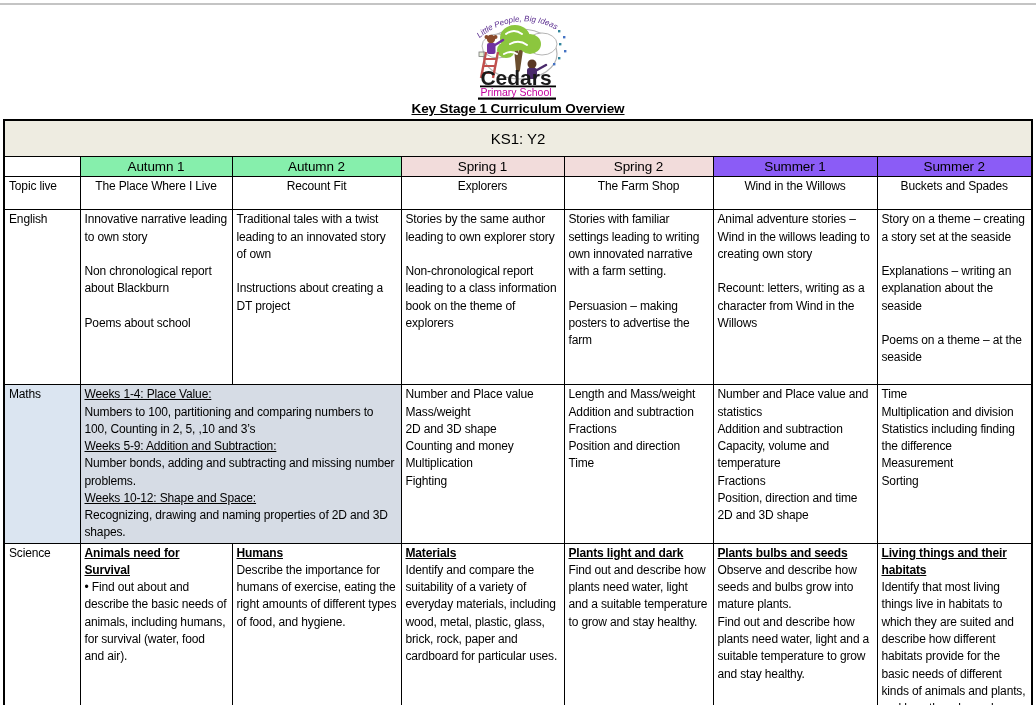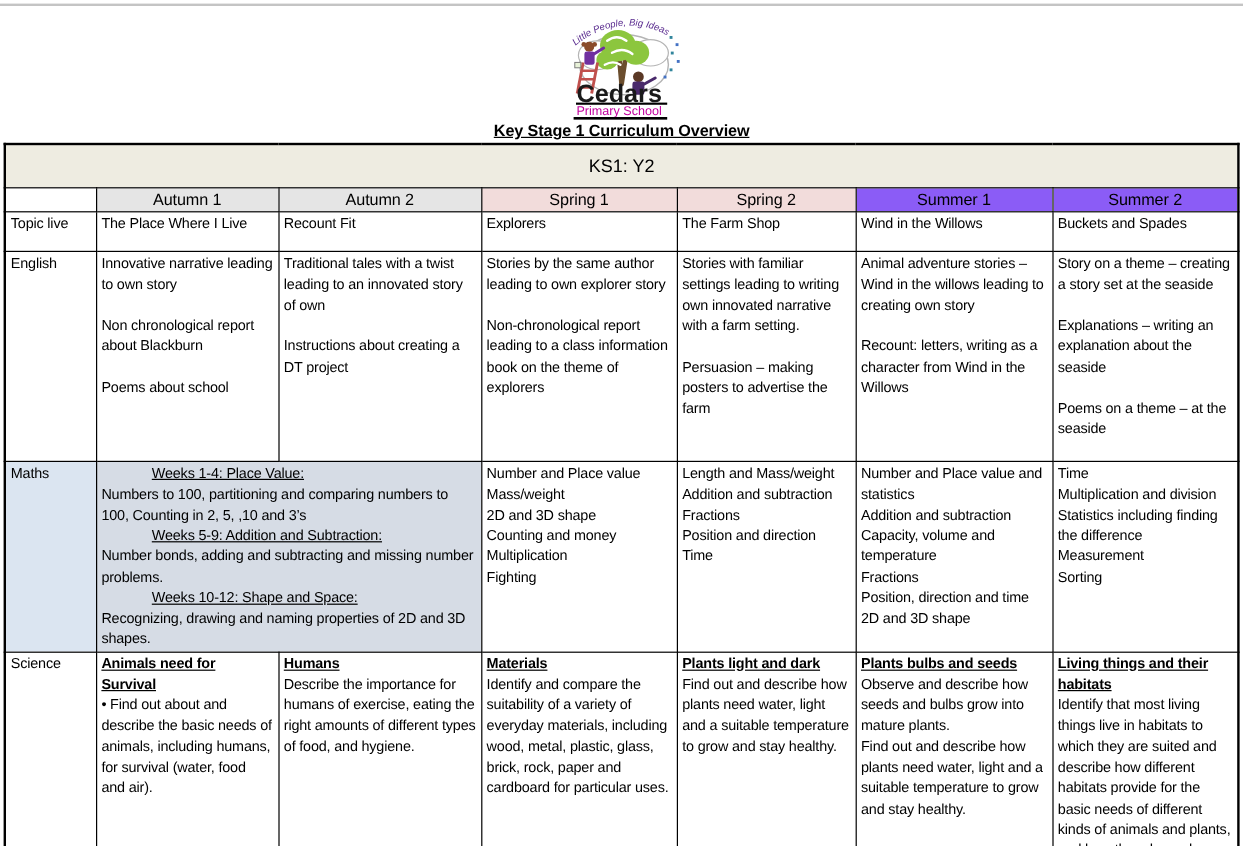--- a/index.html
+++ b/index.html
@@ -5,34 +5,34 @@
   html,body{margin:0;padding:0;background:#fff;}
   body{width:1036px;height:705px;overflow:hidden;font-family:"Liberation Sans",sans-serif;color:#000;}
   .top-rule{width:1036px;height:2px;background:#c4c4c4;margin-top:3px;}
   .logo-wrap{width:100%;display:flex;justify-content:center;margin-top:3px;}
   .doc-title{text-align:center;font-size:13.5px;font-weight:bold;text-decoration:underline;margin-top:1px;letter-spacing:-0.1px;}
   table.curriculum{border-collapse:collapse;table-layout:fixed;width:1028px;margin-left:3px;margin-top:3px;}
   table.curriculum td{border:1px solid #000;vertical-align:top;padding:1px 4px 1px 4px;font-size:12px;line-height:1.44;letter-spacing:-0.15px;overflow:hidden;}
   table.curriculum{border:2px solid #000;}
   tr.ks-row td{background:#EEECE1;text-align:center;vertical-align:middle;font-size:15px;letter-spacing:0;height:31px;padding:2px;}
   tr.term-row td{text-align:center;vertical-align:middle;font-size:13.5px;height:19px;padding:0 2px;letter-spacing:-0.1px;}
-  td.term-autumn{background:#e5e5e5;}
+  td.term-autumn{background:#86efac;}
   td.term-spring{background:#F2DCDB;}
   td.term-summer{background:#8b5cf6;}
-  tr.topic-row td{height:30px;text-align:left;font-size:12px;}
+  tr.topic-row td{height:30px;text-align:center;font-size:12px;}
   tr.topic-row td.rowlabel{text-align:left;}
   .rowlabel{font-size:12px;}
   tr.english-row{height:164px;}
   tr.maths-row{height:145px;}
   tr.science-row{height:181px;}
   td.maths-label{background:#DBE5F1;}
   td.maths-merged{background:#D6DCE5;}
   .cell p{margin:0 0 17px 0;}
   .cell p.sci-p{margin:0;}
-  .u{text-decoration:underline;margin-left:42px;}
+  .u{text-decoration:underline;}
   .sci-h{font-weight:bold;text-decoration:underline;}
   [data-bind]:empty{display:none;}
 </style>
 </head>
 <body>
 
 <div>
 
   <div class="top-rule"></div>
 

